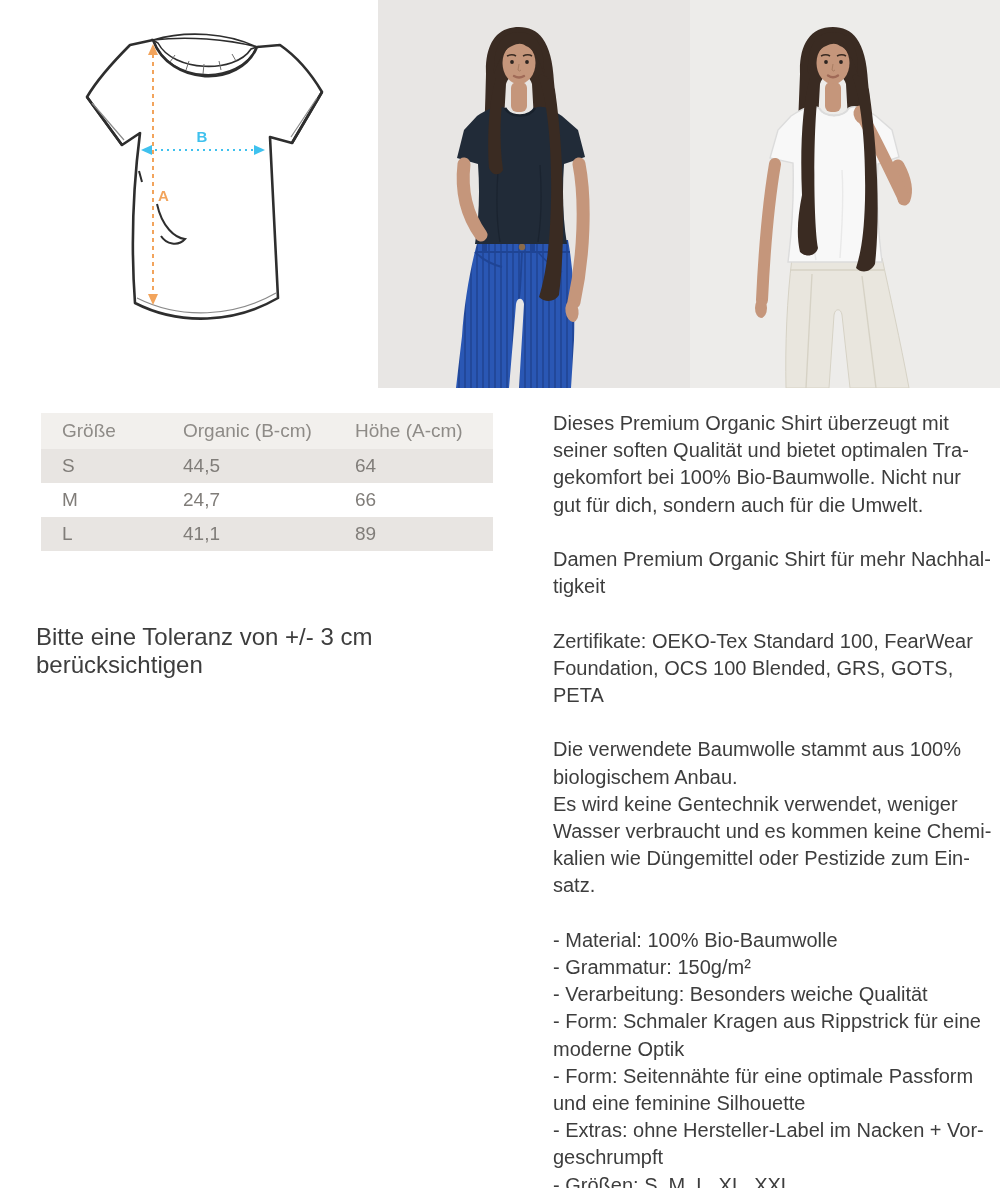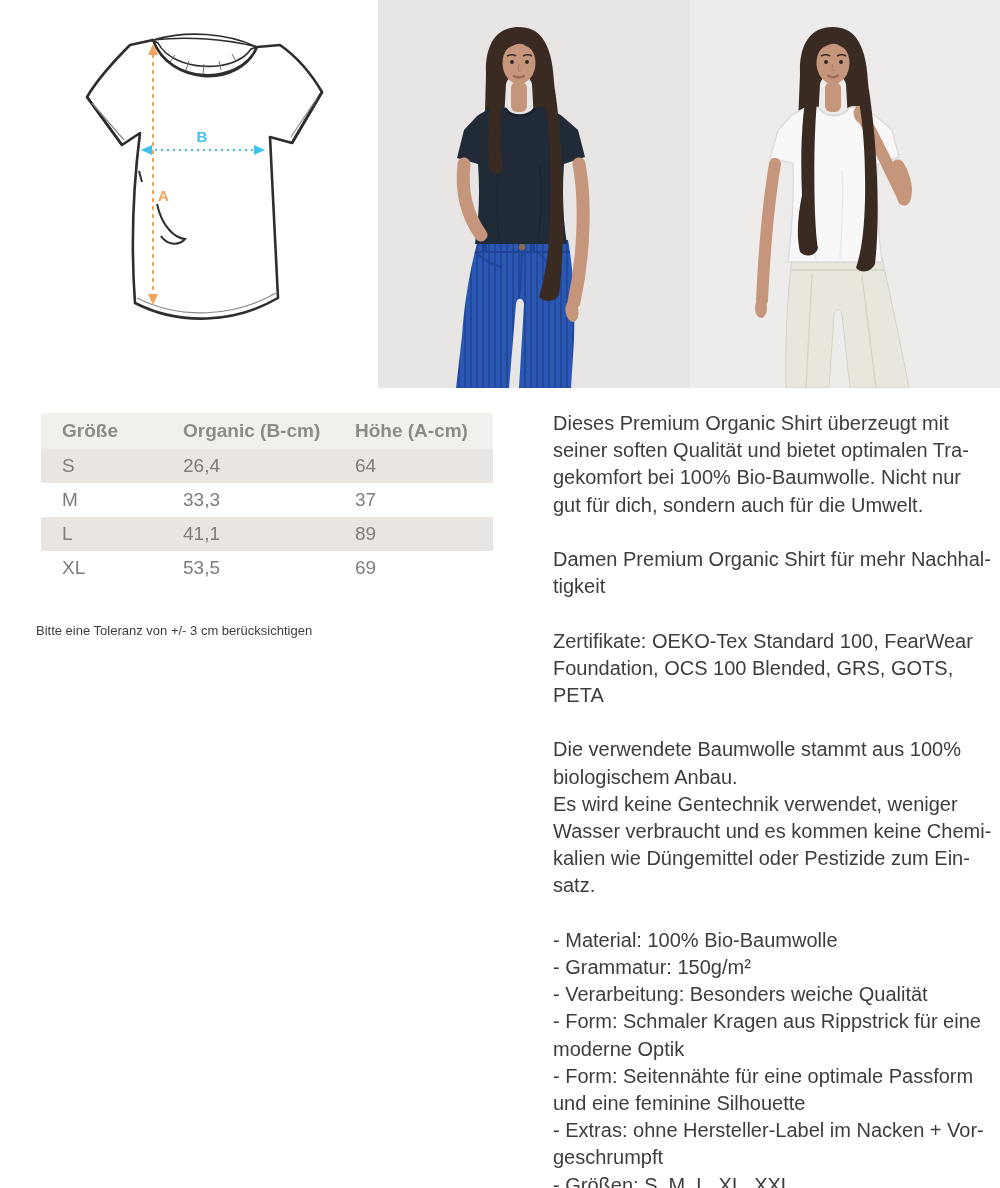--- a/index.html
+++ b/index.html
@@ -13,32 +13,32 @@
   .photo.left{left:378px;width:312px;background:var(--photo1-bg,#e8e6e4);}
   .photo.right{left:690px;width:310px;background:var(--photo2-bg,#edecea);}
   .photo svg{display:block;width:100%;height:100%;}
 
   table.size-table{
     position:absolute;left:41px;top:413px;width:452px;
     border-collapse:collapse;table-layout:fixed;
     font-size:19px;
   }
   table.size-table th{
-    height:36px;font-weight:700;text-align:left;padding:0 0 0 21px;
+    height:36px;font-weight:400;text-align:left;padding:0 0 0 21px;
     background:var(--table-head-bg,#f2f0ed);color:var(--table-head-text,#8e8b87);
   }
   table.size-table td{
     height:34px;padding:0 0 0 21px;color:var(--table-cell-text,#807d79);
     background:#ffffff;
   }
   table.size-table tr.shade td{background:var(--table-row-shade,#e8e5e2);}
 
   .tolerance-note{
     position:absolute;left:36px;top:623px;width:470px;
-    font-size:13px;color:var(--text-dark,#3d3d3d);
+    font-size:24px;color:var(--text-dark,#3d3d3d);
   }
   .description{
     position:absolute;left:553px;top:410px;width:450px;
     font-size:20px;line-height:27.2px;color:var(--text-dark,#3d3d3d);
     white-space:pre-line;
   }
   .ln{stroke:var(--outline,#2e2e2e);fill:none;}
 </style>
 </head>
 <body>
@@ -198,37 +198,32 @@
   <thead>
     <tr>
       <th>Größe</th>
       <th>Organic (B-cm)</th>
       <th>Höhe (A-cm)</th>
     </tr>
   </thead>
   <tbody>
       <tr class="shade">
         <td>S</td>
-        <td>26,4</td>
+        <td>44,5</td>
         <td>64</td>
       </tr>
       <tr>
         <td>M</td>
-        <td>33,3</td>
-        <td>37</td>
+        <td>24,7</td>
+        <td>66</td>
       </tr>
       <tr class="shade">
         <td>L</td>
         <td>41,1</td>
         <td>89</td>
-      </tr>
-      <tr>
-        <td>XL</td>
-        <td>53,5</td>
-        <td>69</td>
       </tr>
     </tbody>
 </table>
 
 <div class="tolerance-note">Bitte eine Toleranz von +/- 3 cm berücksichtigen</div>
 
 <div class="description">Dieses Premium Organic Shirt überzeugt mit
 seiner soften Qualität und bietet optimalen Tra-
 gekomfort bei 100% Bio-Baumwolle. Nicht nur
 gut für dich, sondern auch für die Umwelt.

